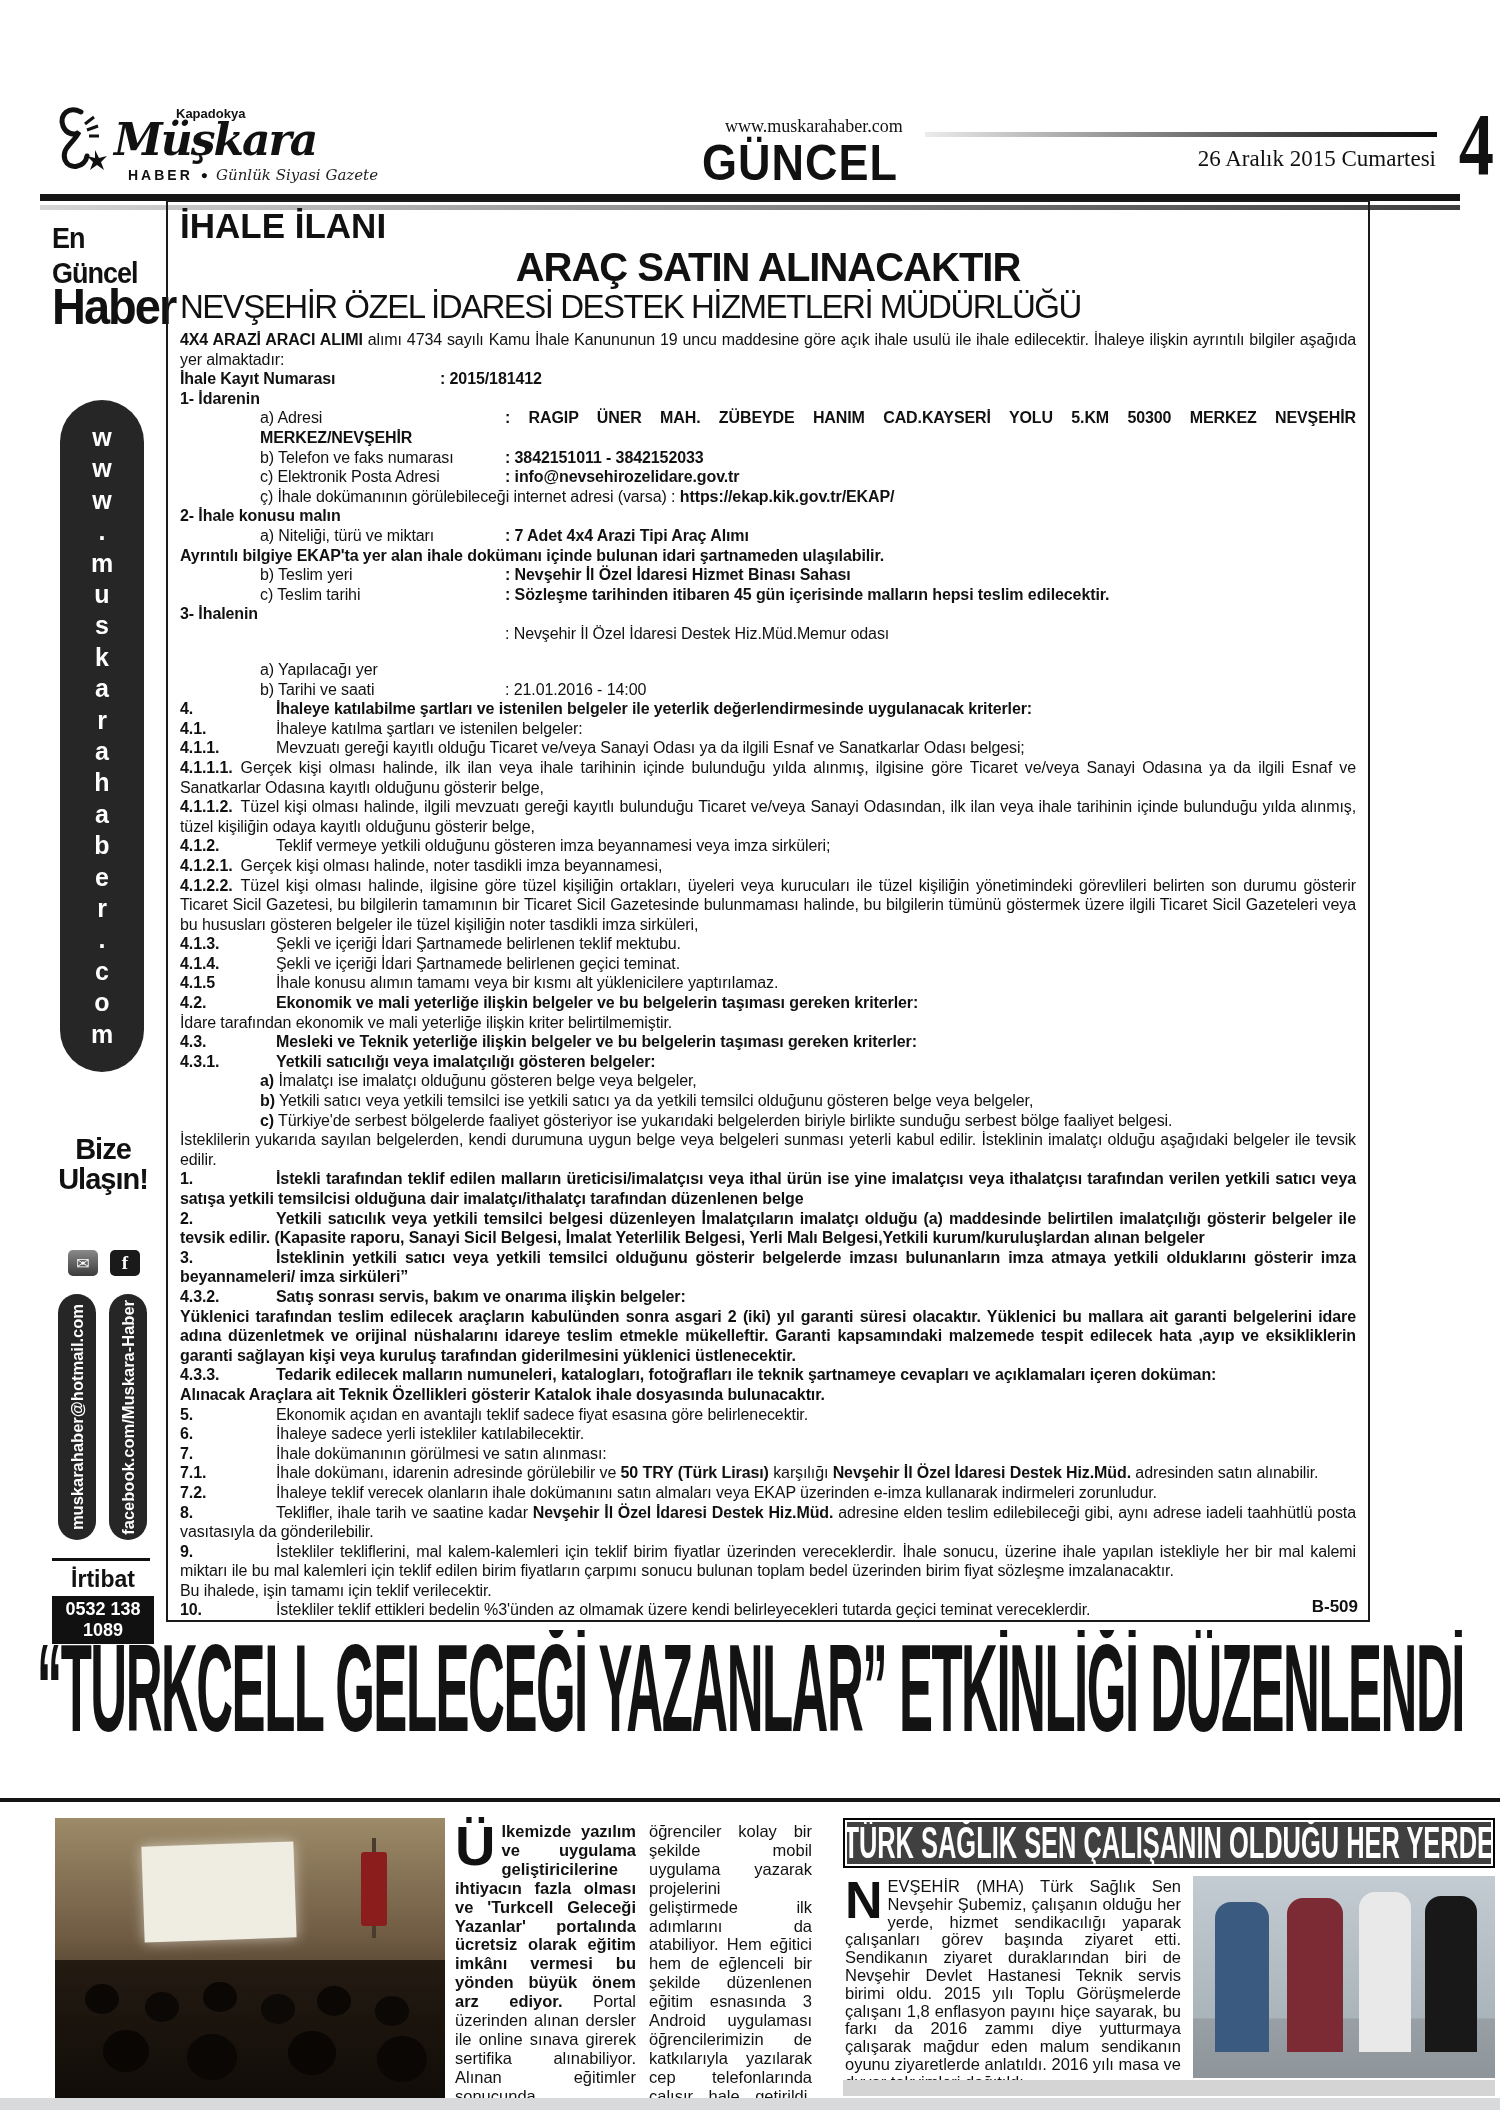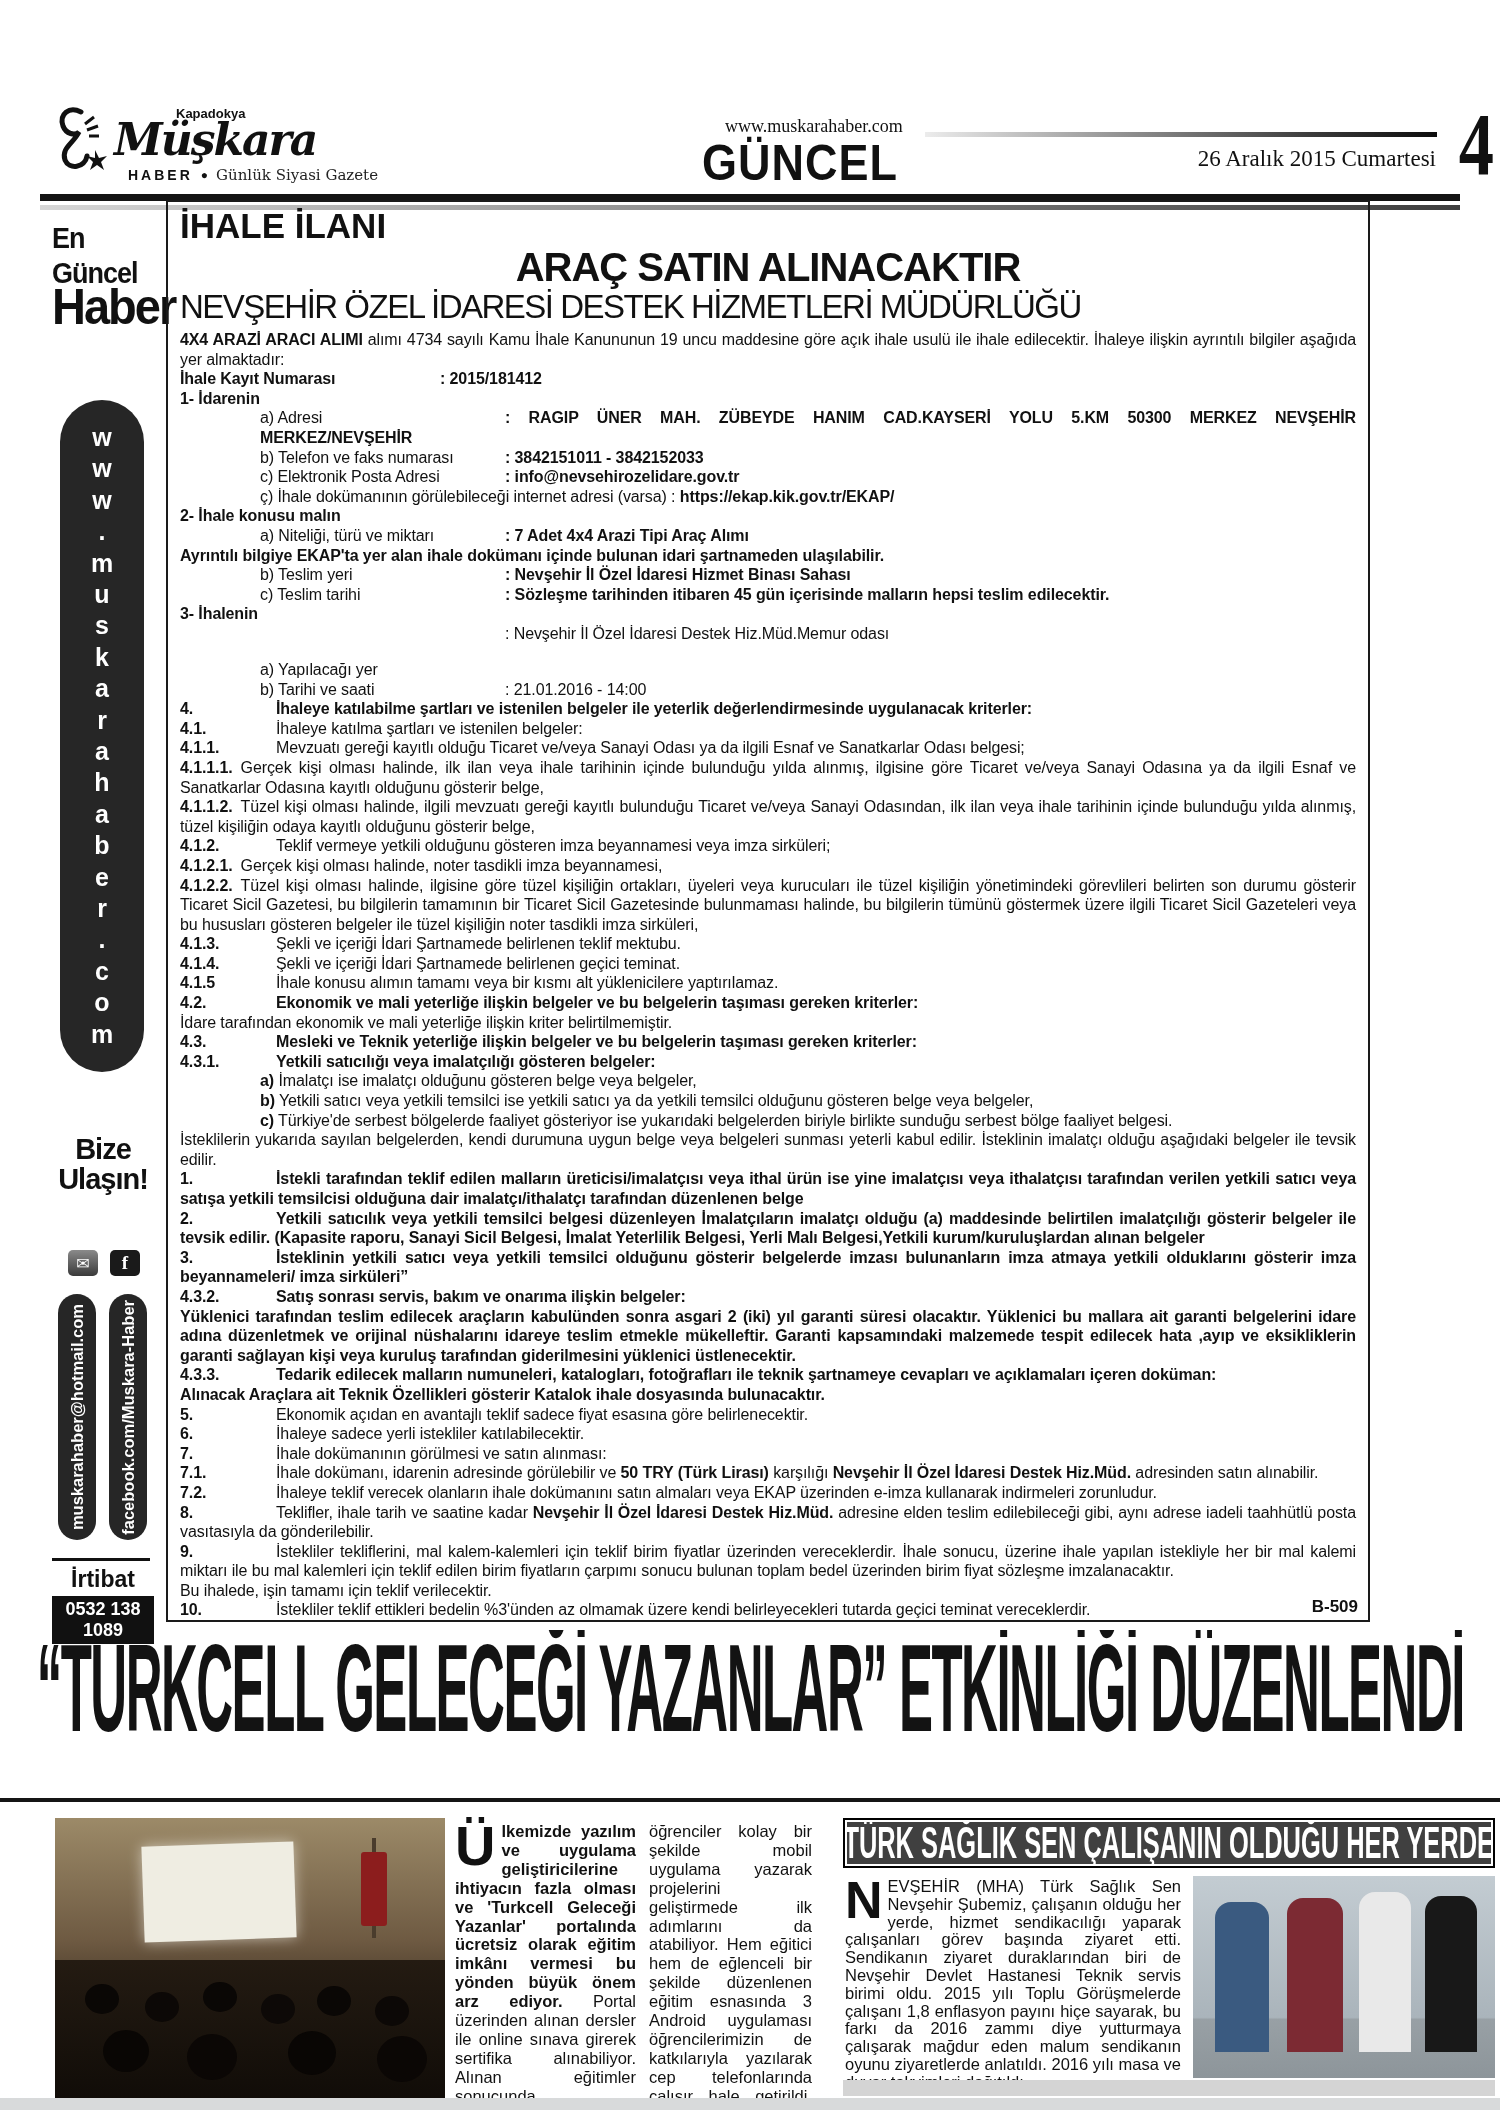--- a/index.html
+++ b/index.html
@@ -9,21 +9,21 @@
   
   .logo{position:absolute;left:50px;top:104px;display:flex;}
   .logo svg{width:62px;height:74px;}
   .logo-main{position:relative;margin-left:2px;}
   .logo-region{position:absolute;left:62px;top:2px;font-size:13px;font-weight:800;}
   .logo-title{font-family:"DejaVu Serif",serif;font-style:italic;font-weight:800;
               font-size:44px;line-height:52px;letter-spacing:-2px;margin-top:10px;}
   .logo-sub{display:flex;align-items:center;gap:8px;margin-left:14px;}
   .logo-haber{font-size:14px;font-weight:800;letter-spacing:3px;}
   .logo-bullet{font-size:12px;}
-  .logo-tagline{font-family:"DejaVu Serif",serif;font-size:15px;color:#222;}
+  .logo-tagline{font-family:"DejaVu Serif",serif;font-style:italic;font-size:15px;color:#222;}
   .masthead-center{position:absolute;left:655px;top:116px;width:290px;text-align:center;}
   .m-site{font-family:"Liberation Serif",serif;font-size:18px;margin-left:70px;white-space:nowrap;text-align:left;}
   .m-section{font-weight:900;font-size:45px;letter-spacing:1px;line-height:1.0;
              transform:scaleY(1.12);transform-origin:top center;}
   .grad-line{position:absolute;left:925px;top:132px;width:512px;height:5px;
              background:linear-gradient(to right,#ececec,#9a9a9a 35%,#3c3c3c 75%,#0c0c0c);}
   .m-date{position:absolute;right:64px;top:146px;font-family:"Liberation Serif",serif;font-size:23px;margin-left:24px;}
   .m-pagenum{position:absolute;right:6px;top:100px;font-family:"Liberation Serif",serif;
              font-weight:700;font-size:88px;line-height:90px;transform:scaleX(.8);transform-origin:right;}
   .rule1{position:absolute;left:40px;right:40px;top:194px;height:7px;background:#141414;}

